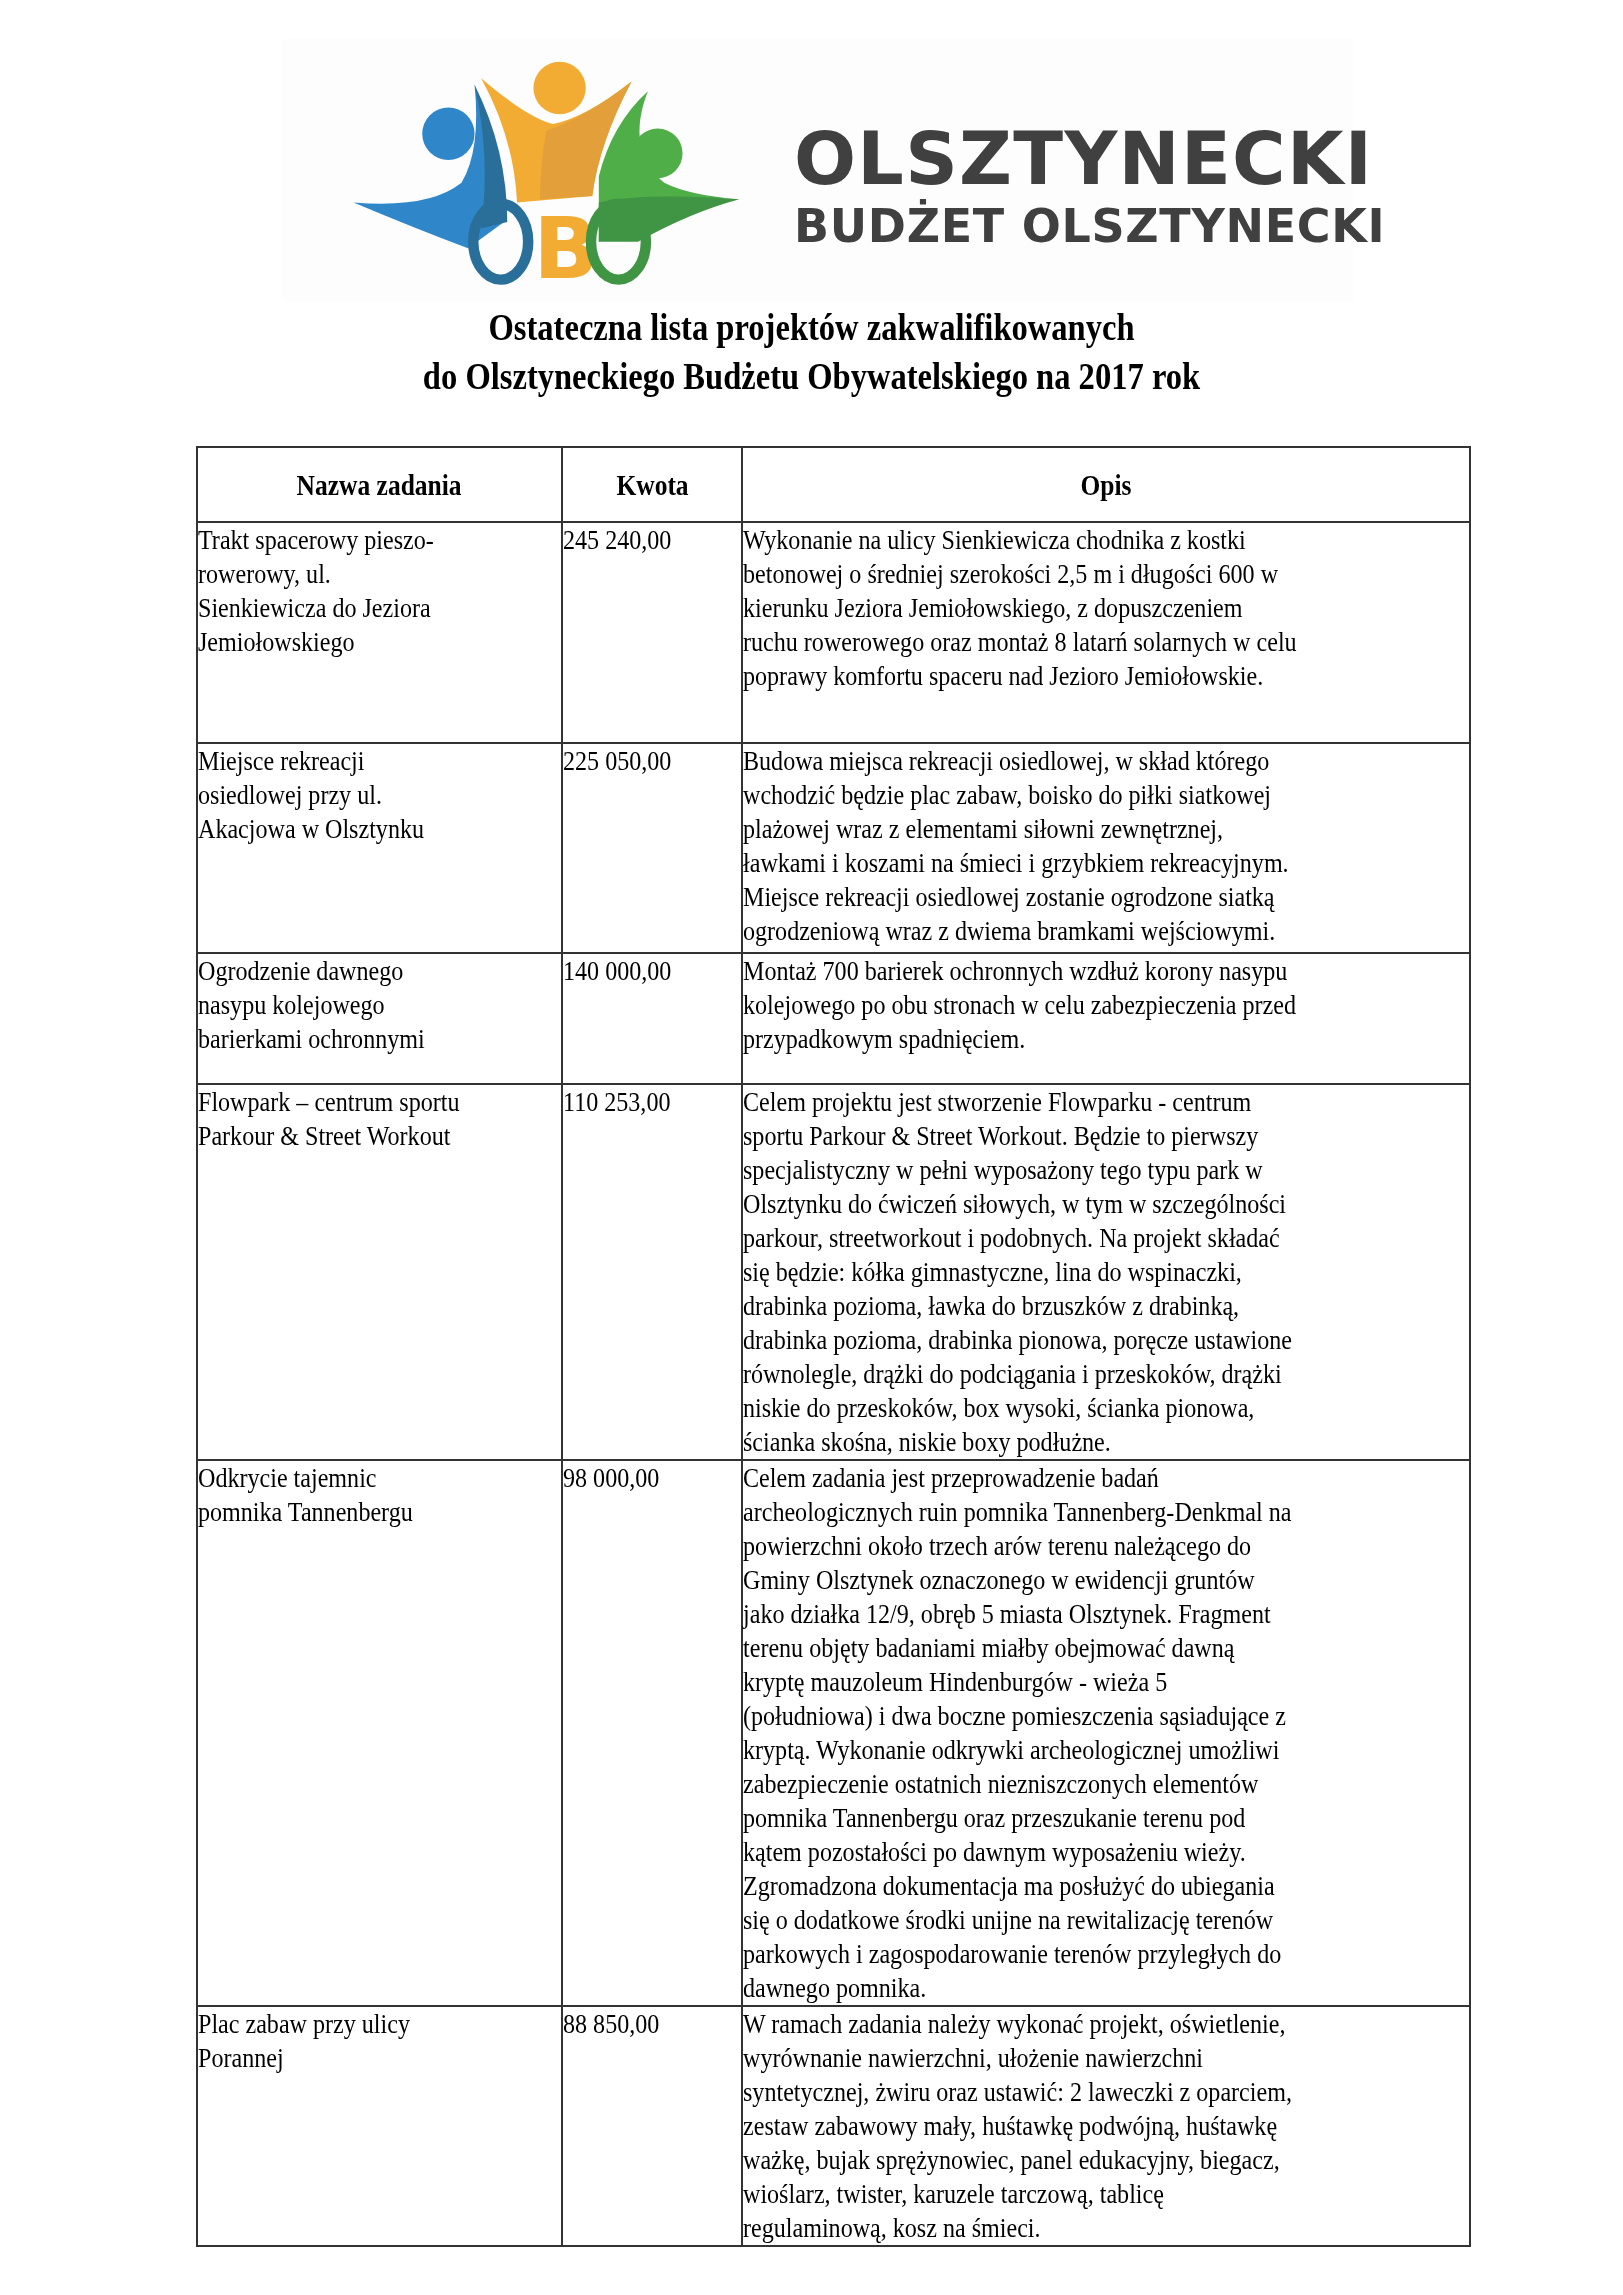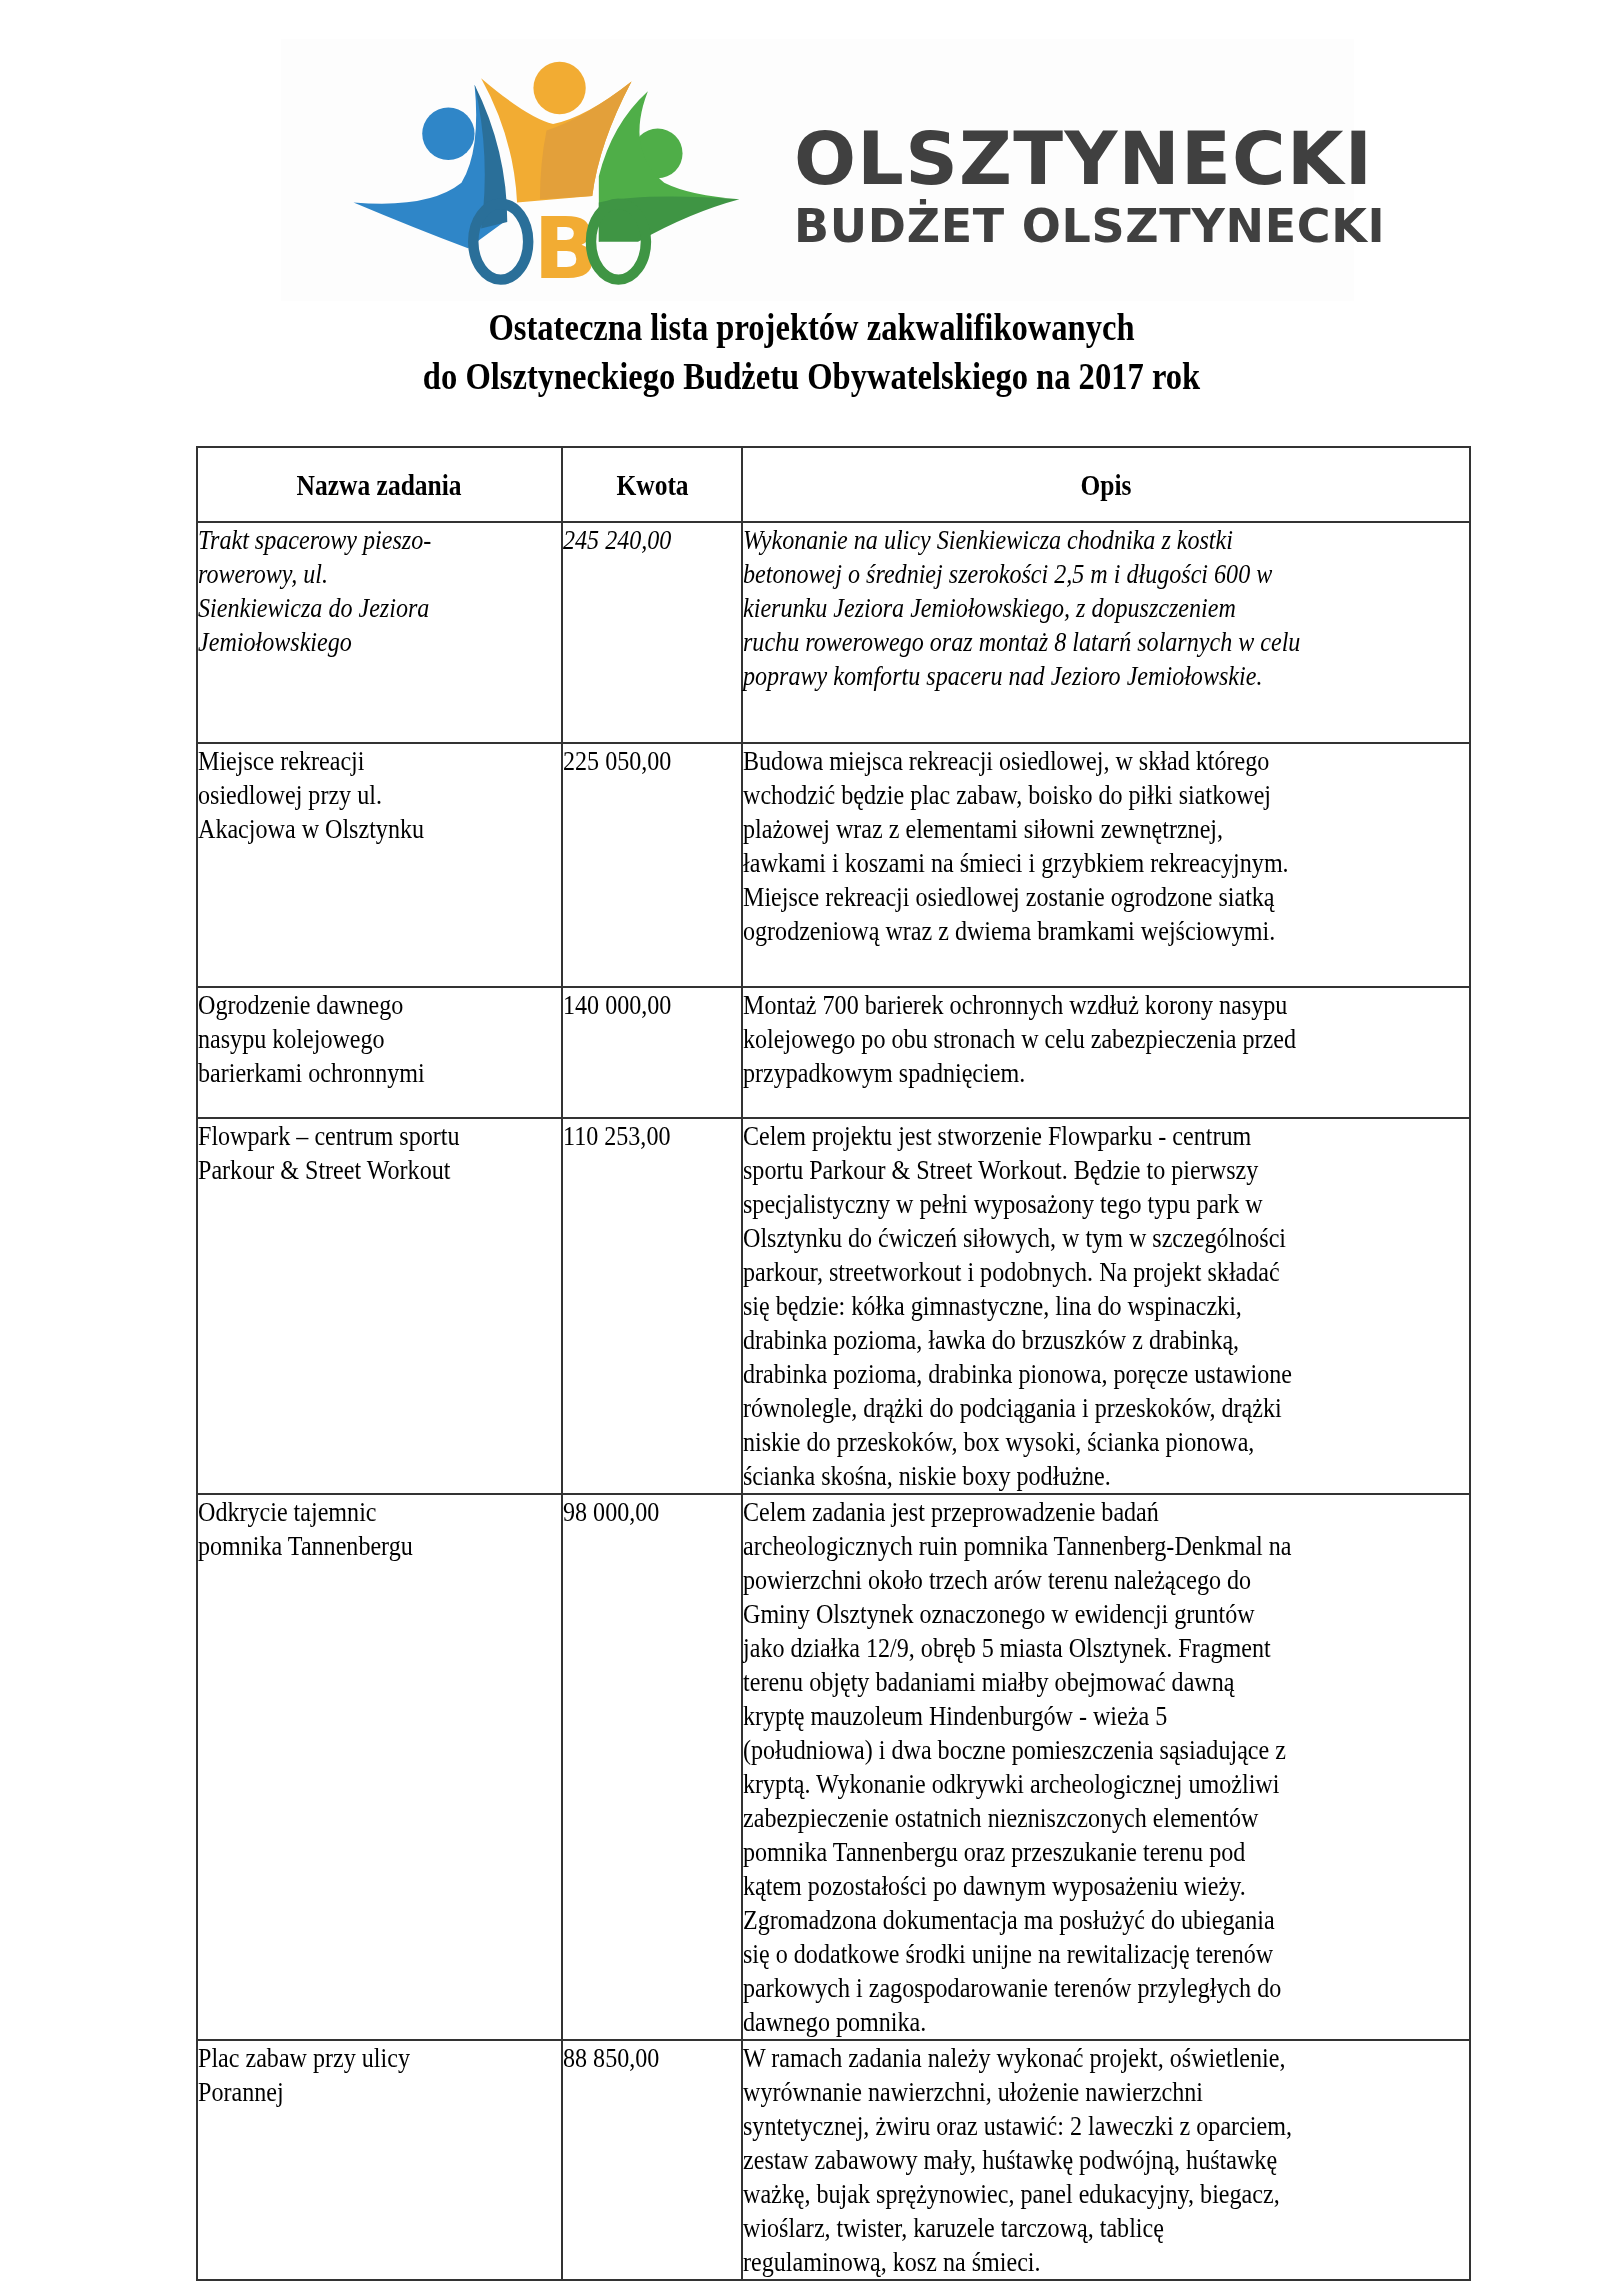--- a/index.html
+++ b/index.html
@@ -64,39 +64,39 @@
       <col class="c3">
     </colgroup>
   <thead>
     <tr>
       <th><span>Nazwa zadania</span></th>
       <th><span>Kwota</span></th>
       <th><span>Opis</span></th>
     </tr>
   </thead>
   <tbody id="rows">
-      <tr style="height: 221px; font-style: italic;">
+      <tr style="height: 221px;">
     <td class="cell">
           <span class="cell-inner">Trakt spacerowy pieszo-
 rowerowy, ul.
 Sienkiewicza do Jeziora
 Jemiołowskiego</span>
         </td>
     <td class="cell amount">
           <span class="cell-inner">245 240,00</span>
         </td>
     <td class="cell desc">
           <span class="cell-inner">Wykonanie na ulicy Sienkiewicza chodnika z kostki
 betonowej o średniej szerokości 2,5 m i długości 600 w
 kierunku Jeziora Jemiołowskiego, z dopuszczeniem
 ruchu rowerowego oraz montaż 8 latarń solarnych w celu
 poprawy komfortu spaceru nad Jezioro Jemiołowskie.</span>
         </td>
   </tr>
-      <tr style="height: 244px; padding-left: 48px;">
+      <tr style="height: 210px; padding-left: 48px;">
     <td class="cell">
           <span class="cell-inner">Miejsce rekreacji
 osiedlowej przy ul.
 Akacjowa w Olsztynku</span>
         </td>
     <td class="cell amount">
           <span class="cell-inner">225 050,00</span>
         </td>
     <td class="cell desc">
           <span class="cell-inner">Budowa miejsca rekreacji osiedlowej, w skład którego

